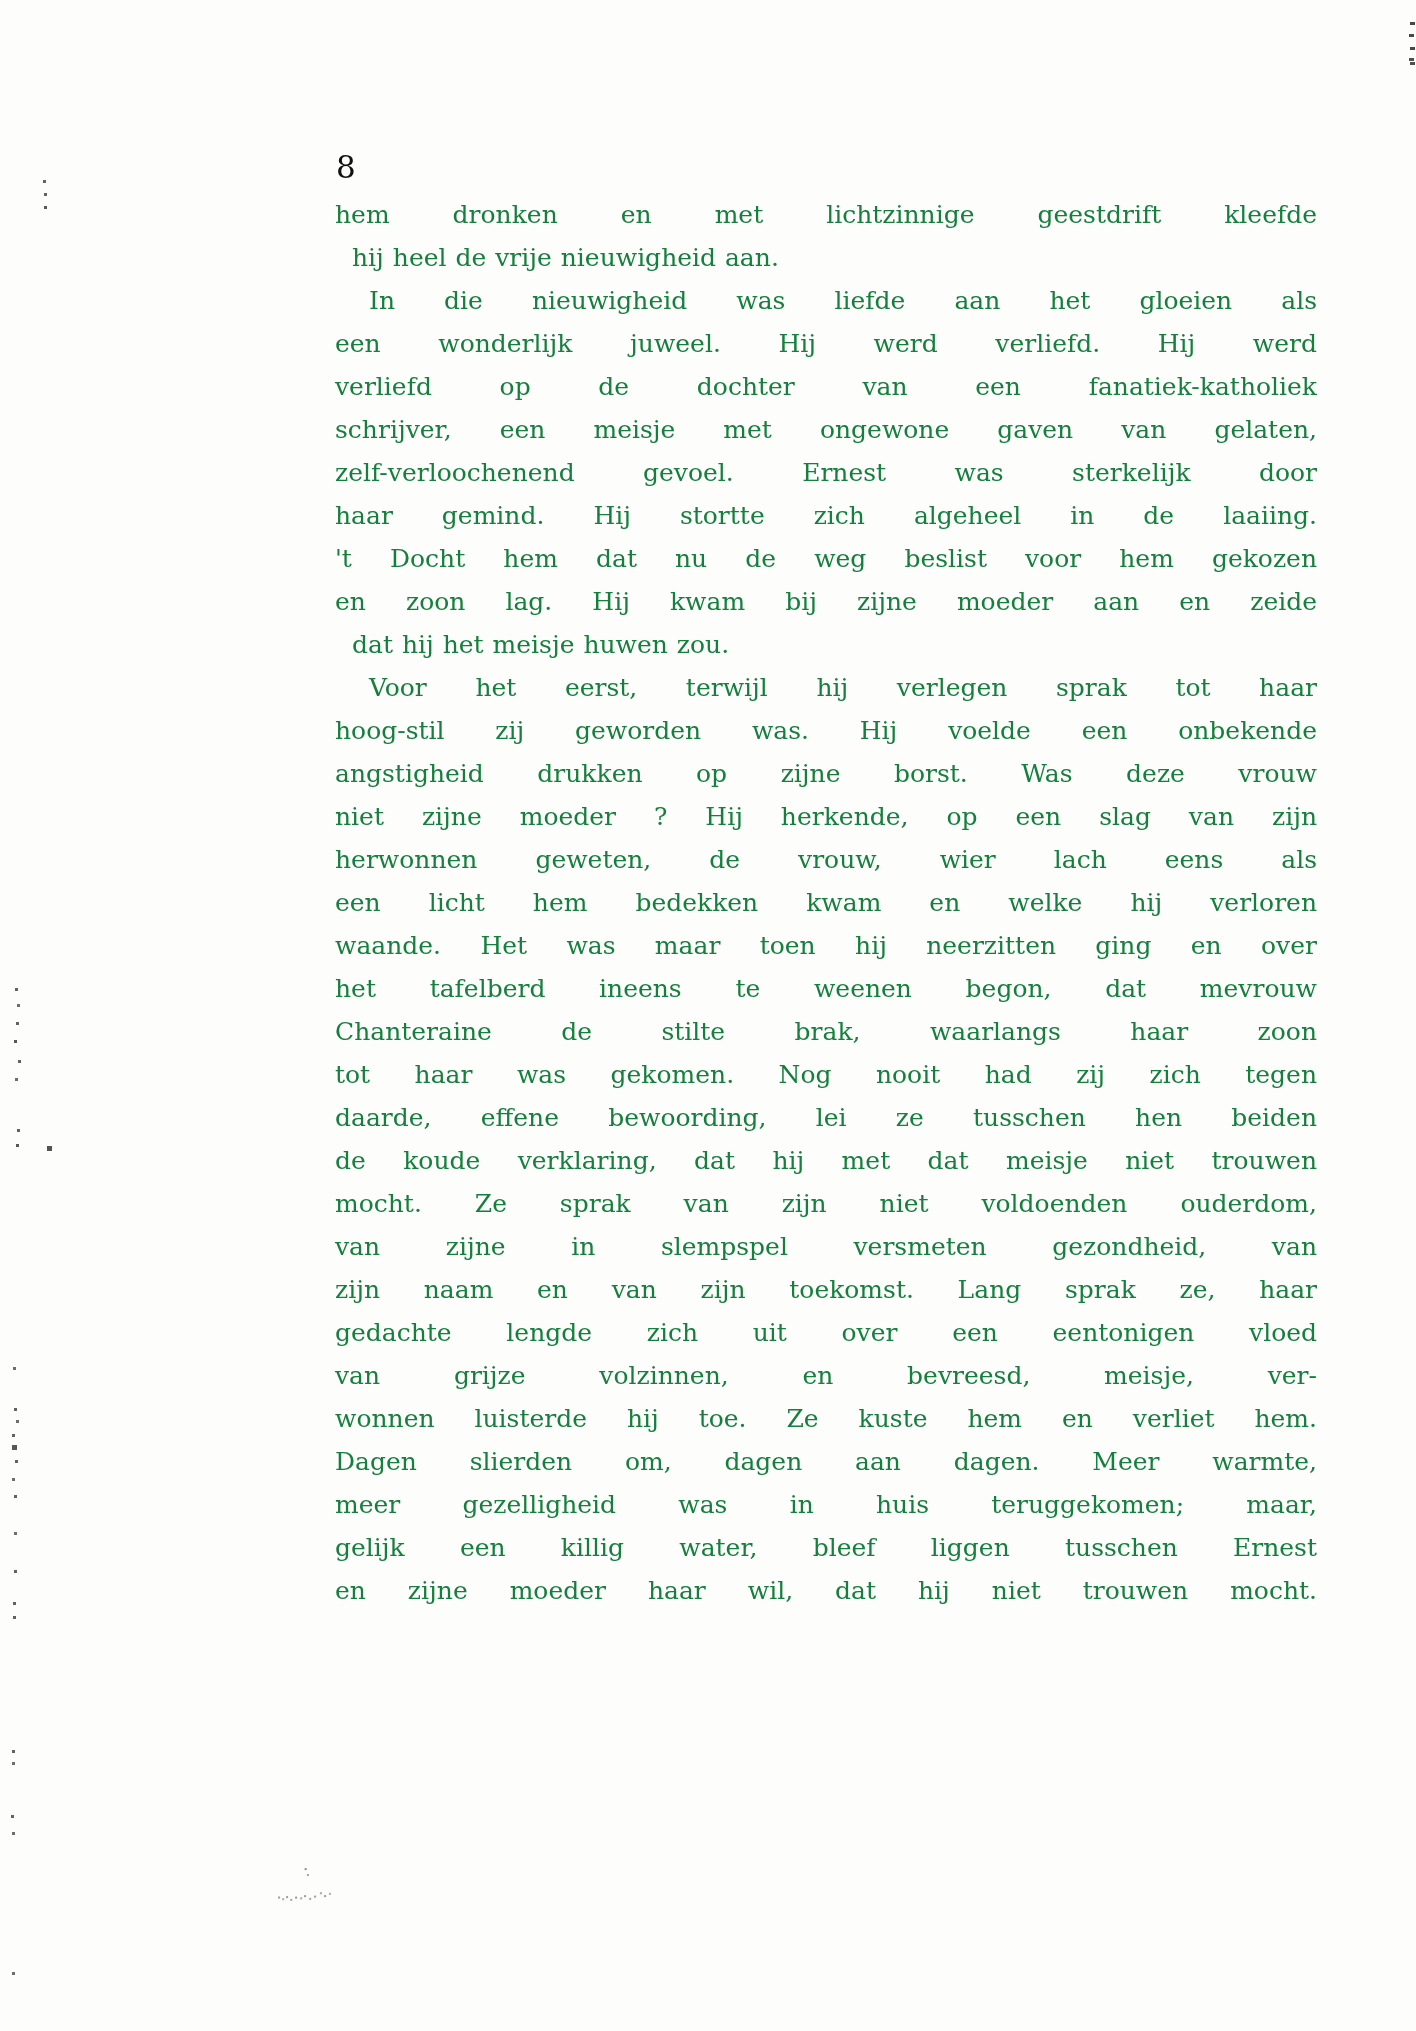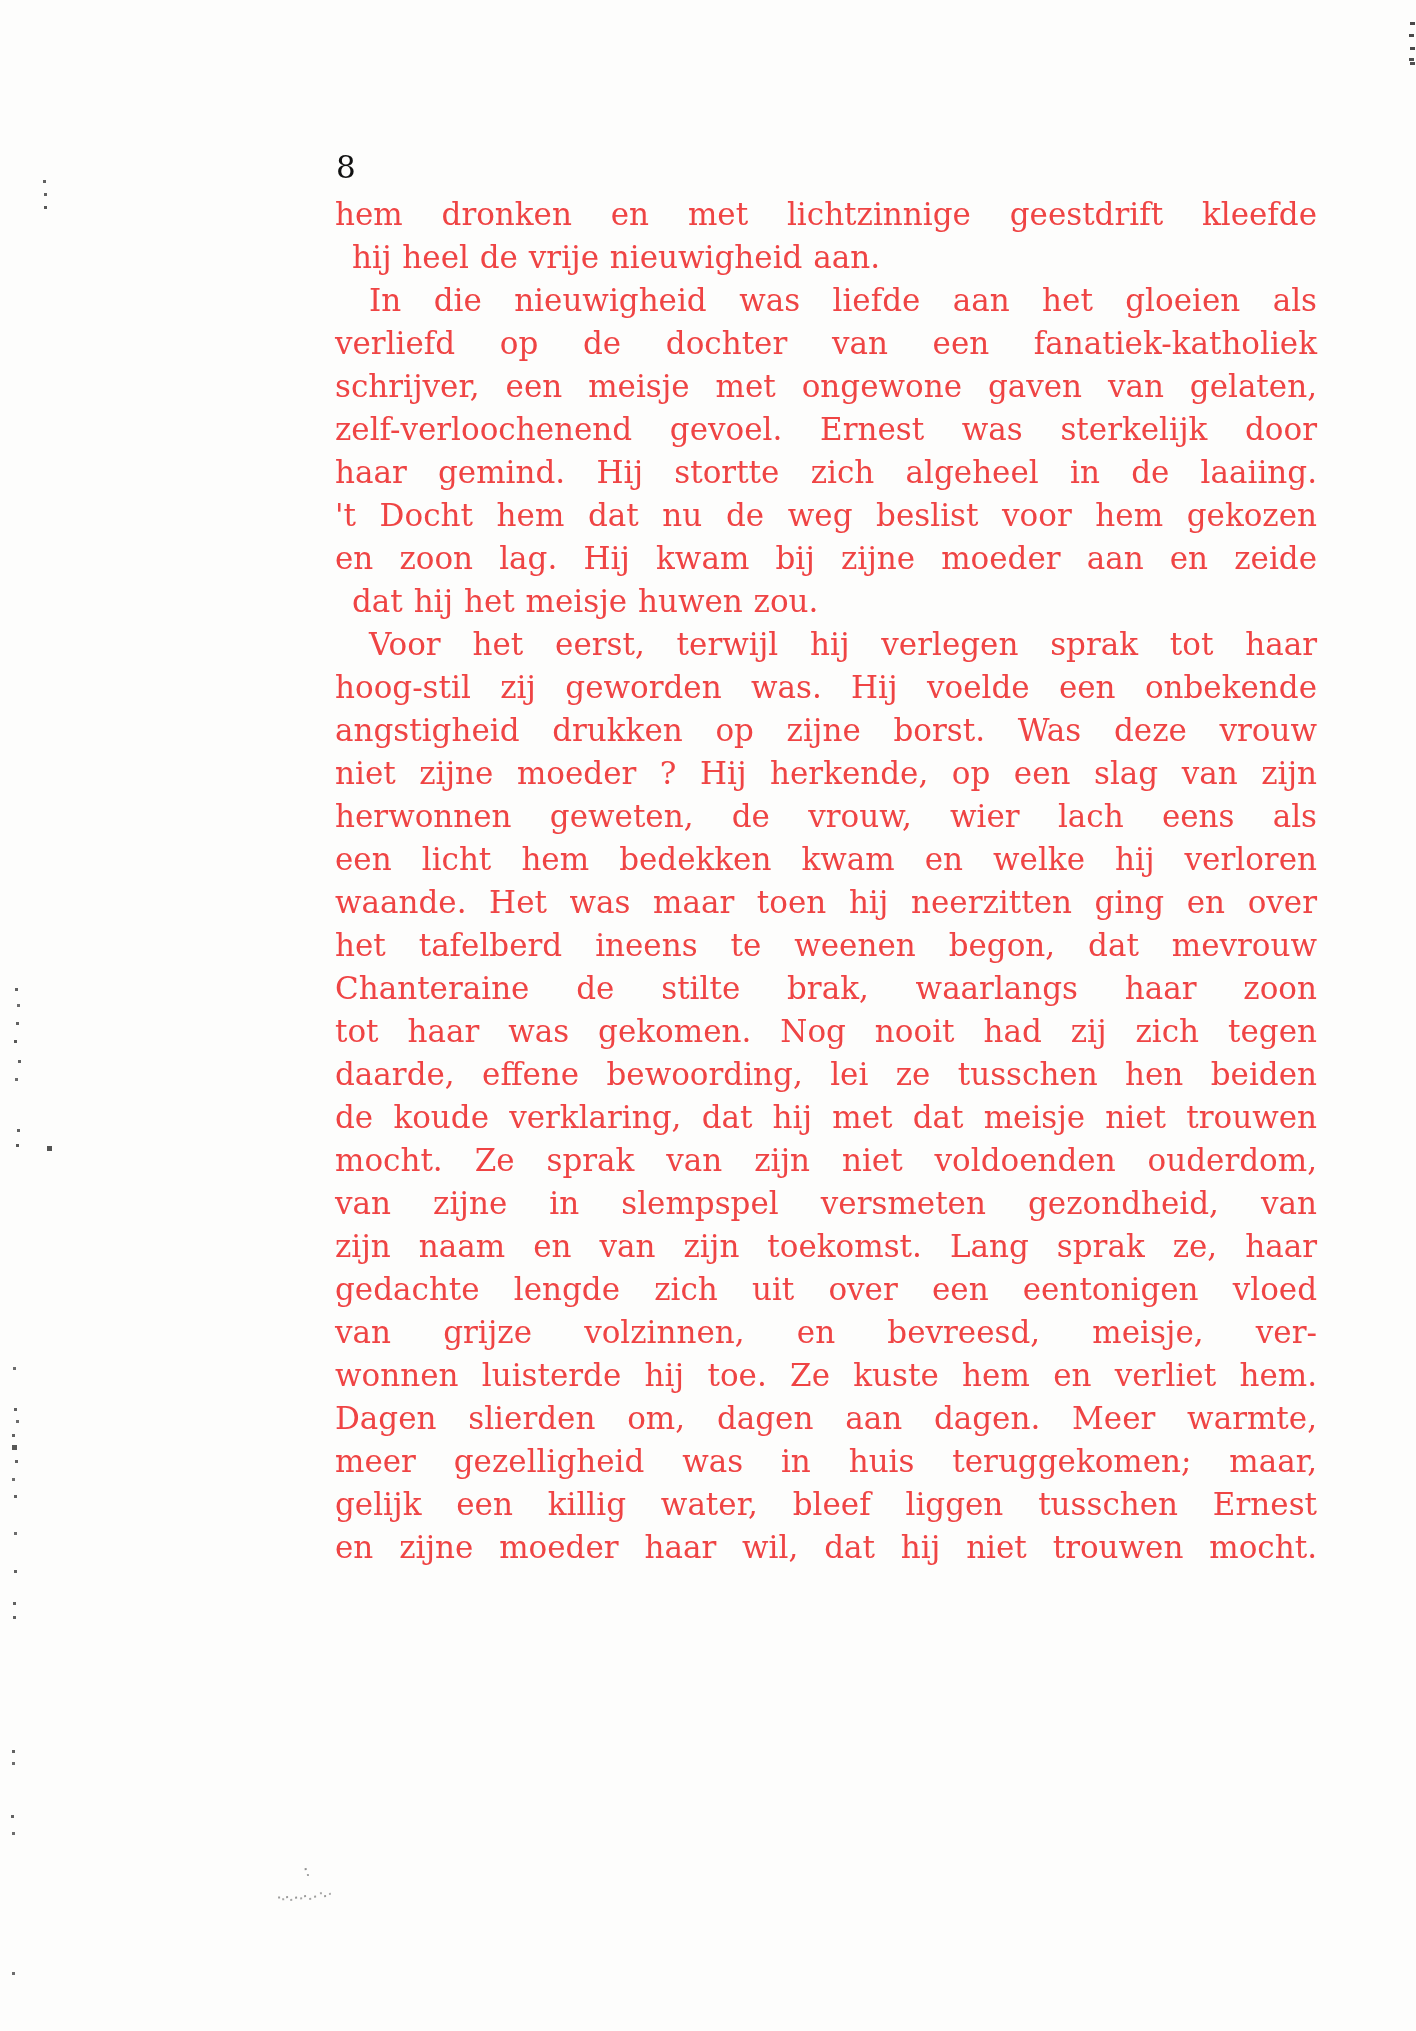--- a/index.html
+++ b/index.html
@@ -18,26 +18,26 @@
     color:#111;
   }
   .text-block{
     position:absolute;
     left:335px;top:193px;
     width:982px;
   }
   .line{
     margin:0;padding:0;
     height:43px;line-height:43px;
-    font-size:31px;
+    font-size:25px;
     text-align:justify;
     -moz-text-align-last:justify;
     text-align-last:justify;
     word-spacing:1px;
-    color:#ef4444;
+    color:#15803d;
   }
   .line.indent{text-indent:34px;}
   .line.para-end{
     text-align:left;
     -moz-text-align-last:left;
     text-align-last:left;
     margin-left:17px;
   }
   
   .specks{
@@ -87,20 +87,21 @@
 </head>
 <body>
 
 <div class="page">
   <div class="page-number">8</div>
 
   <div class="text-block">
     <p class="line">hem dronken en met lichtzinnige geestdrift kleefde</p>
     <p class="line para-end">hij heel de vrije nieuwigheid aan.</p>
     <p class="line indent">In die nieuwigheid was liefde aan het gloeien als</p>
+    <p class="line">een wonderlijk juweel. Hij werd verliefd. Hij werd</p>
     <p class="line">verliefd op de dochter van een fanatiek-katholiek</p>
     <p class="line">schrijver, een meisje met ongewone gaven van gelaten,</p>
     <p class="line">zelf-verloochenend gevoel. Ernest was sterkelijk door</p>
     <p class="line">haar gemind. Hij stortte zich algeheel in de laaiing.</p>
     <p class="line">'t Docht hem dat nu de weg beslist voor hem gekozen</p>
     <p class="line">en zoon lag. Hij kwam bij zijne moeder aan en zeide</p>
     <p class="line para-end">dat hij het meisje huwen zou.</p>
     <p class="line indent">Voor het eerst, terwijl hij verlegen sprak tot haar</p>
     <p class="line">hoog-stil zij geworden was. Hij voelde een onbekende</p>
     <p class="line">angstigheid drukken op zijne borst. Was deze vrouw</p>

